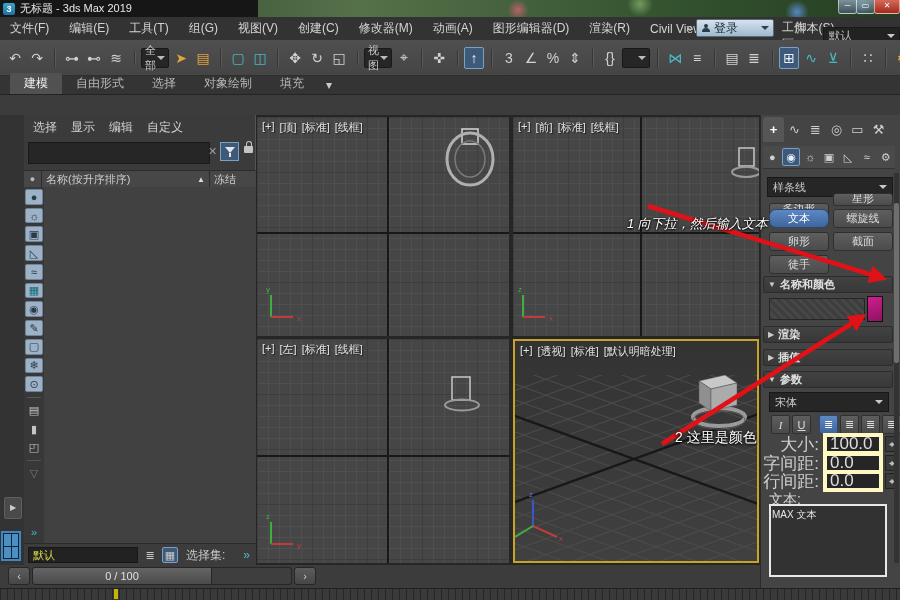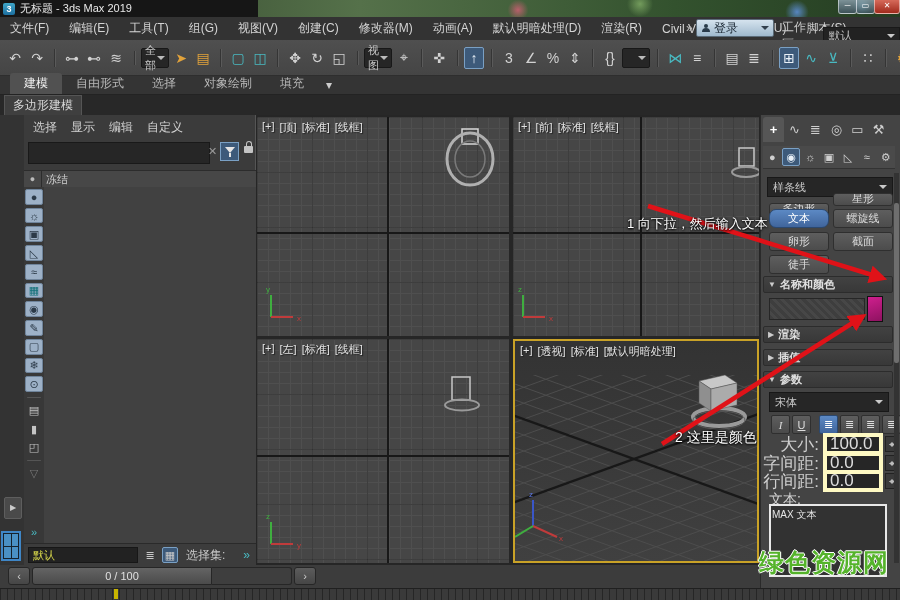--- a/index.html
+++ b/index.html
@@ -180,21 +180,21 @@
   <div class="abs" id="menubar">
 
   <span class="menu-item">文件(F)</span>
       <span class="menu-item">编辑(E)</span>
       <span class="menu-item">工具(T)</span>
       <span class="menu-item">组(G)</span>
       <span class="menu-item">视图(V)</span>
       <span class="menu-item">创建(C)</span>
       <span class="menu-item">修改器(M)</span>
       <span class="menu-item">动画(A)</span>
-      <span class="menu-item">默认明暗处理(D)</span>
+      <span class="menu-item">图形编辑器(D)</span>
       <span class="menu-item">渲染(R)</span>
       <span class="menu-item">Civil View</span>
       <span class="menu-item">自定义(U)</span>
       <span class="menu-item">脚本(S)</span>
     </div>
   <span class="abs" id="menu-overflow" style="left:680px;top:21px;">»</span>
   <div class="abs" id="loginbox">
     <span class="person"></span>
     <span>登录</span>
     <span class="caret"></span>
@@ -245,23 +245,20 @@
 
   <div class="abs" id="ribbontabs">
 
   <span class="rtab active">建模</span>
       <span class="rtab">自由形式</span>
       <span class="rtab">选择</span>
       <span class="rtab">对象绘制</span>
       <span class="rtab">填充</span>
       <span class="rtab cfg">▾</span>
     </div>
-  <div class="abs" id="ribbonpanel">
-    <span id="polybtn">多边形建模</span>
-  </div>
 
   <div class="abs" id="leftstrip">
     <div id="strip-expand">▶</div>
     <div id="vp-layout-tab">
         <i></i>
         <i></i>
         <i></i>
         <i></i>
       </div>
   </div>
@@ -278,20 +275,24 @@
     <span id="exp-clear">✕</span>
     <div id="exp-filter">
         <span class="funnel"></span>
         <span class="funnel2"></span>
       </div>
     <div id="exp-lock"></div>
     <span class="exp-mini" style="left:236px;">◳</span>
     <span class="exp-mini" style="left:248px;">◱</span>
     <div id="exp-header">
       <span class="c1">●</span>
+      <span class="c2">
+          <i style="font-style:normal">名称(按升序排序)</i>
+          <span class="sort">▲</span>
+        </span>
       <span class="c3">冻结</span>
     </div>
     <div id="exp-side">
 
     <span class="sdi on">●</span>
         <span class="sdi on">☼</span>
         <span class="sdi on">▣</span>
         <span class="sdi on">◺</span>
         <span class="sdi on">≈</span>
         <span class="sdi on teal">▦</span>
@@ -556,20 +557,19 @@
 
   <svg class="abs" id="ann" width="900" height="600">
     <defs>
       <marker id="ah" viewBox="0 0 10 10" refX="7" refY="5" markerWidth="4" markerHeight="4" orient="auto">
         <polygon points="0,0 10,5 0,10" fill="#e01218"></polygon>
       </marker>
     </defs>
     <line x1="648" y1="206" x2="882" y2="278" stroke="#e01218" stroke-width="4.5" marker-end="url(#ah)"></line>
     <line x1="662" y1="444" x2="862" y2="317" stroke="#e01218" stroke-width="4.5" marker-end="url(#ah)"></line>
   </svg>
-  <div class="ann-text" style="left:627px;top:215px;">1 向下拉，然后输入文本</div>
+  <div class="ann-text" style="left:627px;top:215px;font-style:italic;">1 向下拉，然后输入文本</div>
   <div class="ann-text" style="left:675px;top:429px;font-size:14px;">2 这里是颜色</div>
 
   <div class="abs" id="wm" style="color: rgb(85, 179, 43);">
-    <div class="l1">绿色资源网</div>
   </div>
 
 </div>
 
 </body></html>

